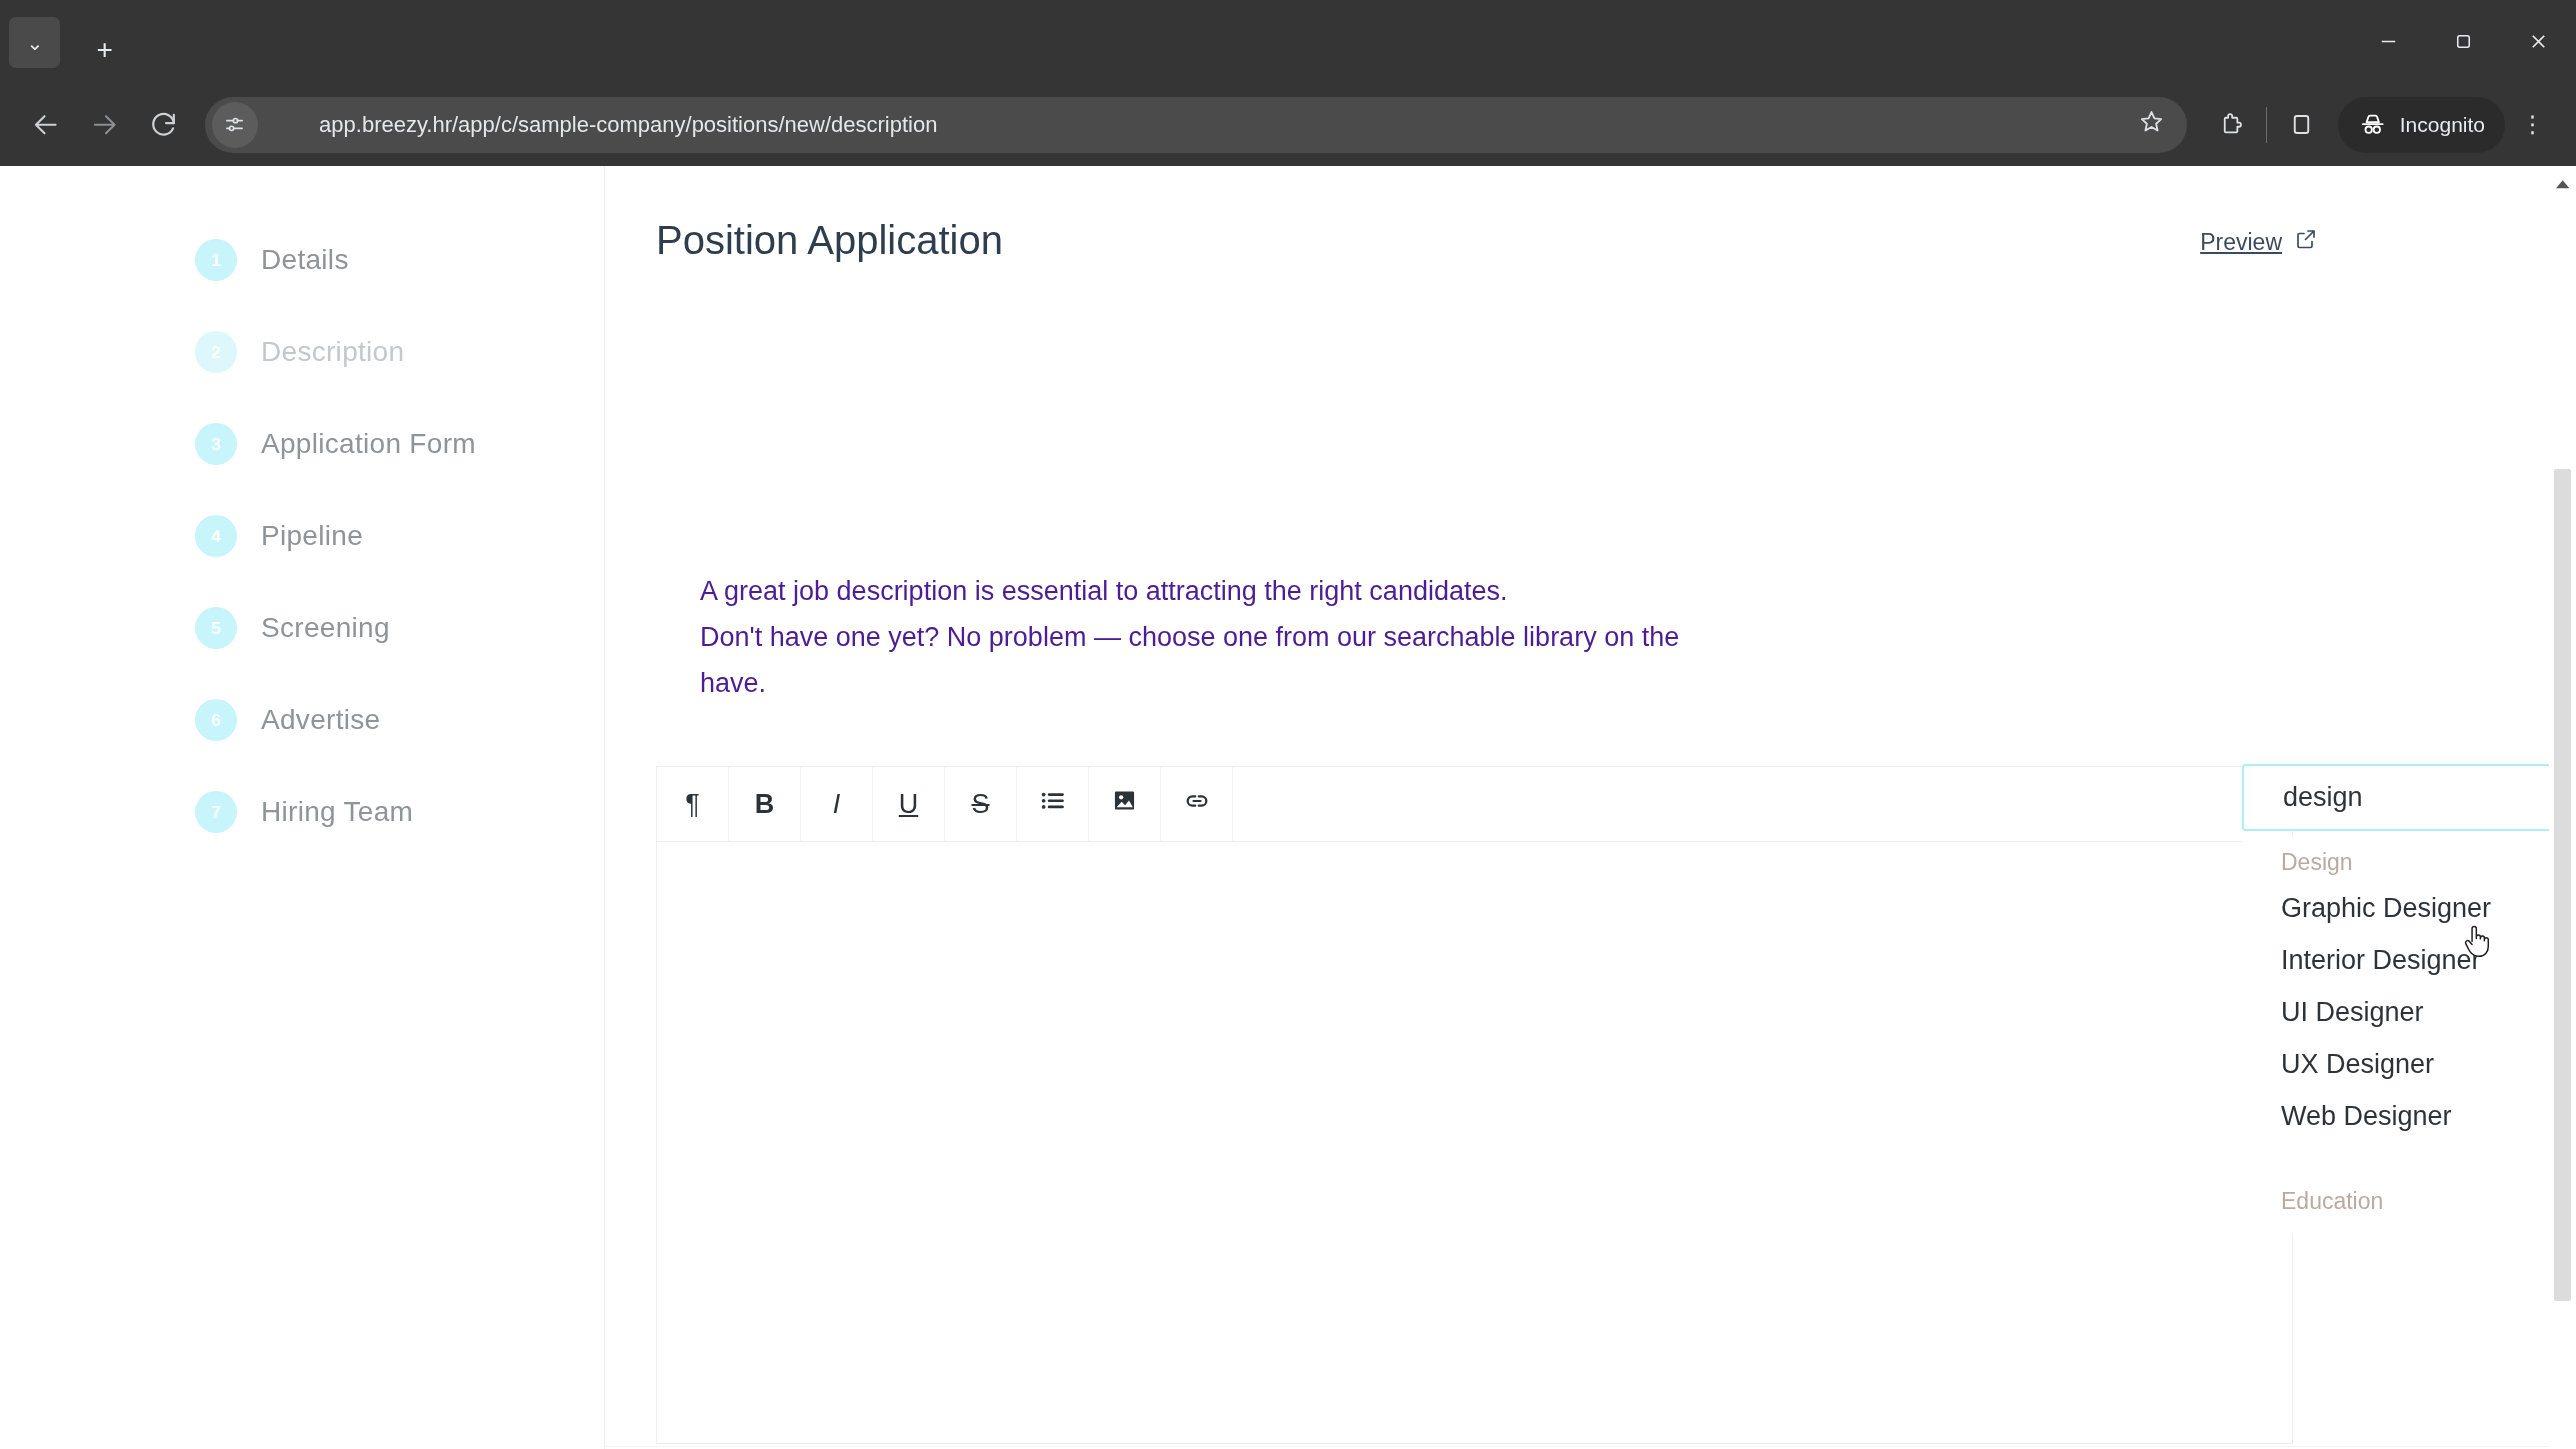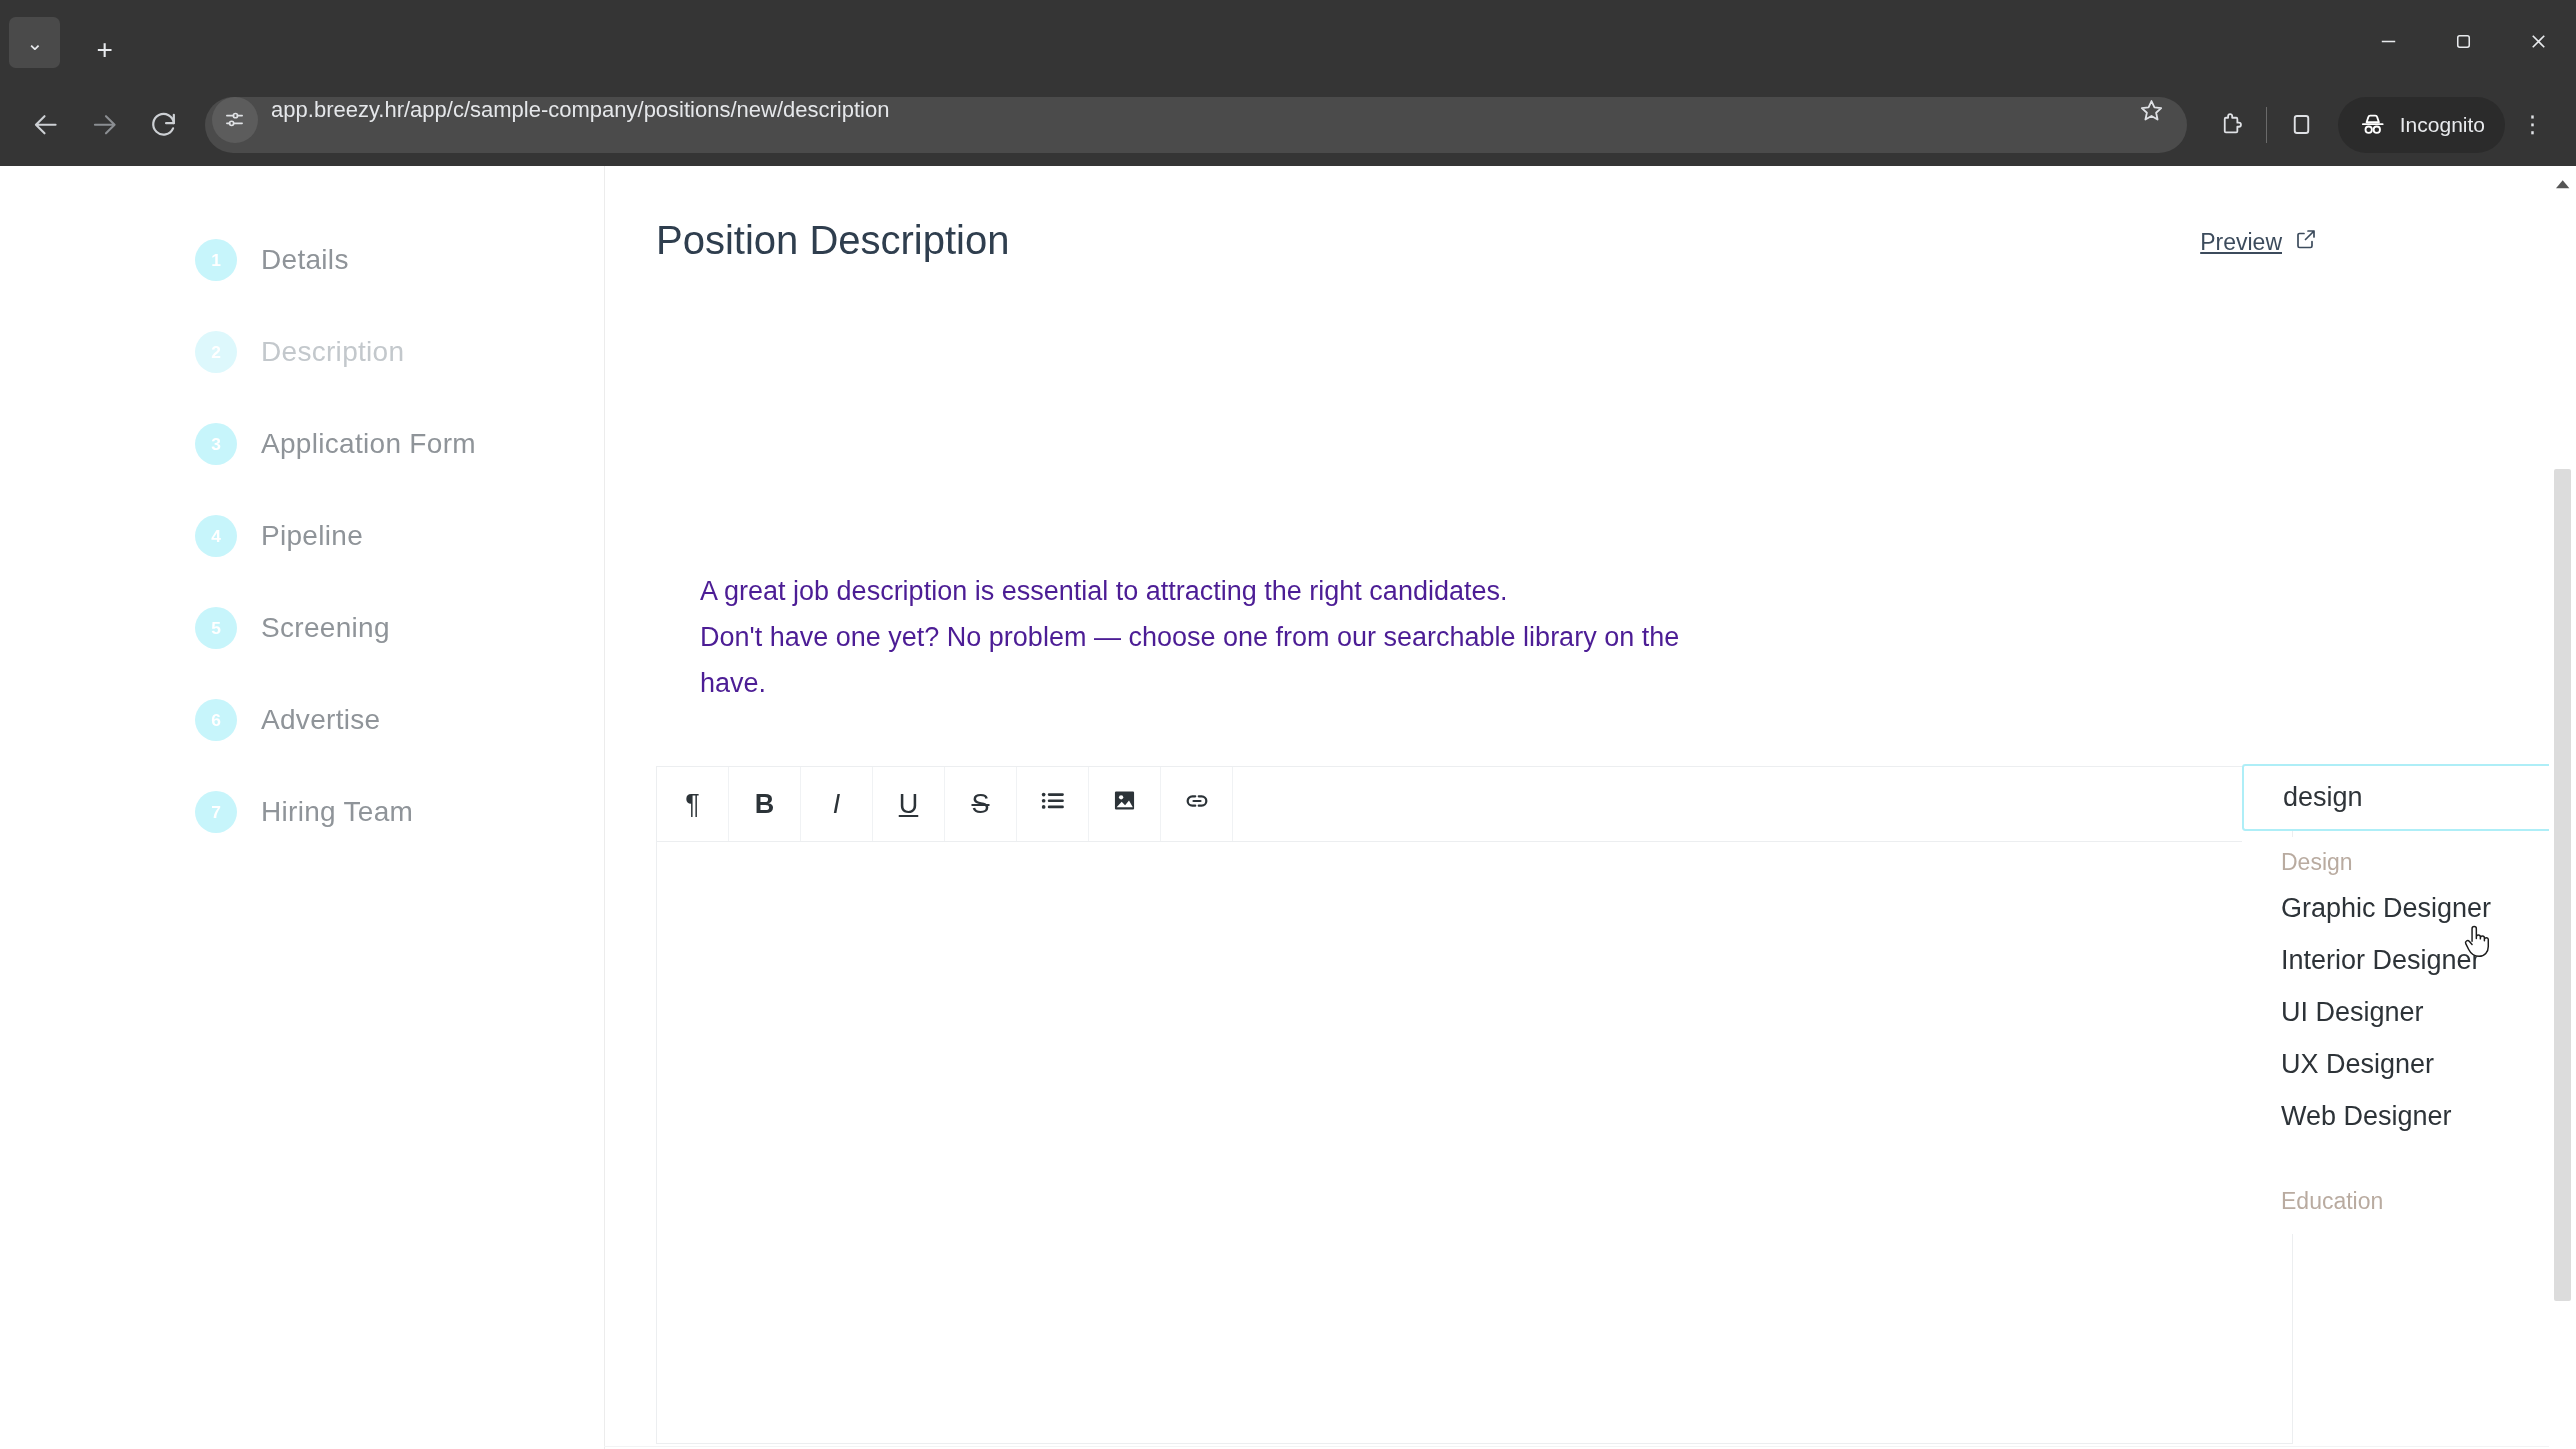--- a/index.html
+++ b/index.html
@@ -61,22 +61,22 @@
     height: 83px; background: #353535;
     display: flex; align-items: center; padding: 0 16px;
   }
   .nav-btn {
     width: 59px; height: 59px; border-radius: 50%;
     display: flex; align-items: center; justify-content: center;
     color: #cdd0d4; font-size: 27px; flex: 0 0 auto;
   }
   .omnibox {
     flex: 1 1 auto; height: 56px; background: #4b4b4b;
-    border-radius: 28px; display: flex; 
-    margin: 0 17.4px 0 12px; padding: 0 9.4px 0 6.7px; min-width: 0;
+    border-radius: 28px; display: flex; align-items: center;
+    margin: 0 17.4px 0 12px; padding: 0 9.4px 0 6.7px; min-width: 0; gap: 48px;
   }
   .omni-icon {
     width: 46px; height: 46px; border-radius: 50%; background: #5c5c5c;
     display: flex; align-items: center; justify-content: center;
     flex: 0 0 auto; margin-right: 13.4px;
   }
   .omni-url {
     color: #e5e7ea; font-size: 22px; white-space: nowrap;
     overflow: hidden; text-overflow: ellipsis; flex: 1 1 auto;
   }
@@ -331,21 +331,21 @@
       </div>
       <div class="step">
         <div class="step-badge">7</div>
         <div class="step-label">Hiring Team</div>
       </div>
     </div>
 
     <div class="main">
 
       <div class="page-head">
-        <h1 class="page-title">Position Description</h1>
+        <h1 class="page-title">Position Application</h1>
         <a class="preview-link">
           <span class="txt">Preview</span>
           <span>
             <svg width="24" height="24" viewBox="0 0 24 24" aria-hidden="true">
               <path d="M14 4h6v6M20 4l-8.5 8.5" fill="none" stroke="#3c4b5c" stroke-width="1.7" stroke-linecap="round" stroke-linejoin="round"></path>
               <path d="M18 14.5V19a1.5 1.5 0 0 1-1.5 1.5h-11A1.5 1.5 0 0 1 4 19V8a1.5 1.5 0 0 1 1.5-1.5H10" fill="none" stroke="#3c4b5c" stroke-width="1.7" stroke-linecap="round" stroke-linejoin="round"></path>
             </svg>
           </span>
         </a>
       </div>

